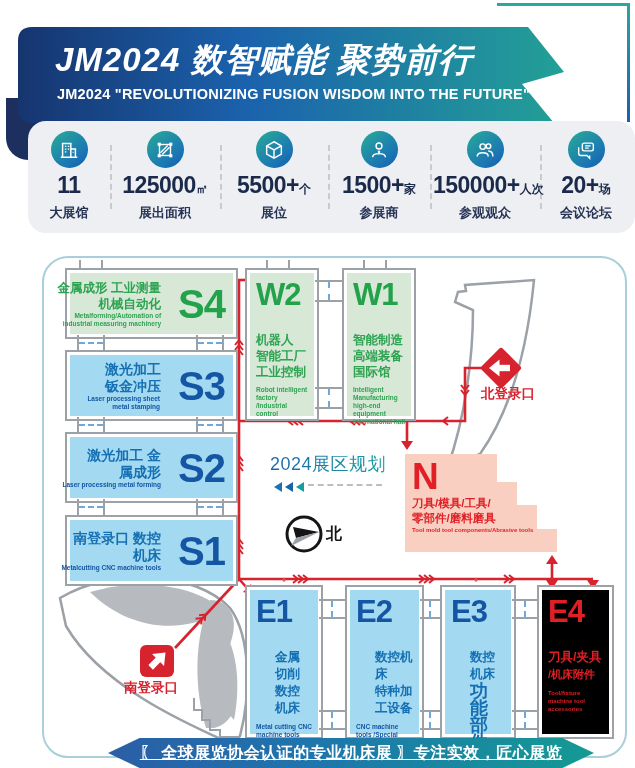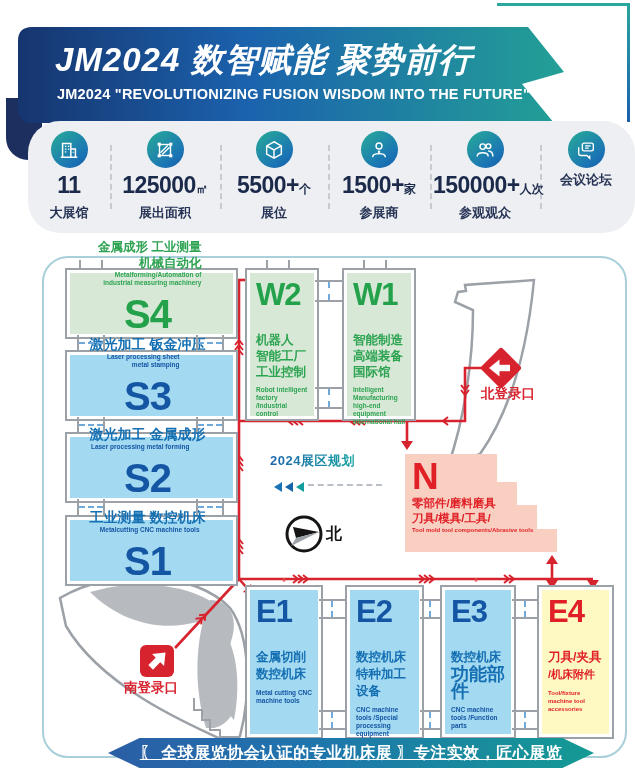--- a/index.html
+++ b/index.html
@@ -13,21 +13,21 @@
 
   
   .navy-corner{left:6px;top:98px;width:36px;height:62px;background:#1c2f5f;border-radius:0 0 0 22px;}
   .banner-box{left:18px;top:27px;width:548px;height:96px;}
   .banner-title{left:55px;top:38px;width:480px;color:#fff;font-size:33px;font-weight:800;
                 font-style:italic;letter-spacing:1px;white-space:nowrap;}
   .banner-sub{left:57px;top:86px;width:500px;color:#fff;font-size:14.5px;font-weight:700;
               letter-spacing:.2px;white-space:nowrap;}
 
   
-  .stats-panel{left:28px;top:121px;width:607px;height:112px;background:#edeff2;border-radius:32px;}
+  .stats-panel{left:28px;top:121px;width:607px;height:112px;background:#edeff2;border-radius:18px;}
   .sep{top:24px;width:0;height:64px;border-left:2px dashed #c6cbd2;}
   .stat{top:10px;text-align:center;}
   .stat .ic{width:37px;height:37px;border-radius:50%;margin:0 auto;
             background:linear-gradient(140deg,#27a899 5%,#1b76b4 70%,#145ca8);
             display:flex;align-items:center;justify-content:center;}
   .stat .numline{margin-top:5px;color:#1b2a4a;font-weight:800;font-size:23px;line-height:24px;
                  letter-spacing:-.5px;white-space:nowrap;}
   .stat .suffix{font-size:12px;font-weight:700;letter-spacing:0;}
   .stat .lbl{margin-top:3px;color:#263355;font-size:13px;font-weight:600;}
 
@@ -35,23 +35,23 @@
   .map{left:42px;top:256px;width:581px;height:498px;border:2px solid #a9cfda;border-radius:26px;
        background:#fff;}
   .map .abs{position:absolute;}
 
   .hall-outer{border:2px solid #9ba1a7;background:#fff;}
   .hall-fill{position:absolute;inset:3px;}
   .fill-blue{background:#a3d9f1;}
   .fill-green{background:#d7e9d6;}
   .fill-pink{background:#f8d7c8;}
 
-  .s-hall{display:flex;align-items:center;justify-content:flex-end;gap:7px;padding-right:8px;box-sizing:border-box;flex-direction:column;}
+  .s-hall{display:flex;align-items:center;justify-content:flex-end;gap:17px;padding-right:8px;box-sizing:border-box;}
   .s-hall .txt{text-align:right;}
-  .cn-b{color:#1570b3;font-size:14px;font-weight:700;line-height:17px;}
+  .cn-b{color:#1570b3;font-size:14px;font-weight:700;line-height:17px;padding-left:19px;}
   .cn-g{color:#2ea352;font-size:12.5px;font-weight:700;line-height:16px;}
   .en-b{color:#1456a4;font-size:6.5px;line-height:8px;font-weight:700;}
   .en-g{color:#2ea352;font-size:6.5px;line-height:8px;font-weight:700;}
   .en-r{color:#e01f26;font-size:6px;line-height:8px;font-weight:700;}
   .cn-r{color:#e01f26;font-size:11.5px;font-weight:700;line-height:15px;}
   .code{font-weight:800;letter-spacing:-1px;}
   .code-b{color:#1456a4;}
   .code-g{color:#23a24b;}
   .code-r{color:#e01f26;}
   .s-code{font-size:40px;line-height:40px;}
@@ -68,21 +68,21 @@
           display:flex;justify-content:center;}
   .corr-h .dash{height:100%;border-left:2px dashed #6ea9d9;}
   .stub{border-left:2px solid #9ba1a7;border-right:2px solid #9ba1a7;}
 
   
   .n-hall{clip-path:polygon(0 0,92px 0,92px 28px,112px 28px,112px 51px,132px 51px,132px 75px,
           152px 75px,152px 98px,0 98px);background:#f8cfc0;box-sizing:border-box;padding:4px 0 0 7px;}
   .n-hall .code{font-size:37px;line-height:38px;}
 
   
-  .map-title{font-size:13px;font-weight:700;letter-spacing:.5px;white-space:nowrap;
+  .map-title{font-size:18px;font-weight:400;letter-spacing:.5px;white-space:nowrap;
              background:linear-gradient(90deg,#1d66ae,#14a0a0);
              -webkit-background-clip:text;background-clip:text;color:transparent;}
   .tri{width:0;height:0;border-top:5px solid transparent;border-bottom:5px solid transparent;
        display:inline-block;margin-right:3px;}
   .dash-line{border-top:2px dashed #b9bfc6;}
 
   .ent-label{color:#d7232e;font-size:13.5px;font-weight:700;white-space:nowrap;}
 
   
   .footer-banner{left:108px;top:738px;width:486px;height:30px;
@@ -184,20 +184,21 @@
     </div>
 
     <div class="abs stat" style="left:514px;width:88px">
       <div class="ic">
         <svg width="22" height="22" viewBox="0 0 24 24" fill="none" stroke="#fff" stroke-width="1.5">
           <rect x="8" y="4.5" width="12" height="8.5" rx="2"></rect>
           <path d="M11,7.5 h6 M11,10 h4"></path>
           <path d="M4,9 V15.5 C4,17 5,18 6.5,18 H13 L16,21 V18"></path>
         </svg>
       </div>
+      <div class="numline"><span>20+</span><span class="suffix">场</span></div>
       <div class="lbl">会议论坛</div>
     </div>
   </div>
 
   <div class="abs map">
 
     <svg class="abs" style="left:0;top:0" width="577" height="494" viewBox="0 0 577 494">
 
       <path d="M411,44 L414,34 L422,33 L421,27 L490,22 C484,84 470,148 436,196 L404,208 C421,160 429,100 429,52 Z" fill="#fff" stroke="#9ba1a7" stroke-width="2.5"></path>
 
@@ -325,21 +326,21 @@
         <div class="txt">
           <div class="cn-b">激光加工 金属成形</div>
           <div class="en-b" style="width:100px">Laser processing metal forming</div>
         </div>
         <div class="code code-b s-code">S2</div>
       </div>
     </div>
     <div class="abs hall-outer" style="left:21px;top:257px;width:169px;height:67px">
       <div class="hall-fill fill-blue s-hall">
         <div class="txt">
-          <div class="cn-b">工业测量 数控机床</div>
+          <div class="cn-b">南登录口 数控机床</div>
           <div class="en-b" style="width:110px">Metalcutting CNC machine tools</div>
         </div>
         <div class="code code-b s-code">S1</div>
       </div>
     </div>
 
     <div class="abs corr-v" style="left:33px;top:77px;width:28px;height:15px">
         <div class="dash"></div>
       </div>
     <div class="abs corr-v" style="left:152px;top:77px;width:28px;height:15px">
@@ -381,22 +382,22 @@
         <div class="dash"></div>
       </div>
     <div class="abs corr-h" style="left:271px;top:129px;width:27px;height:22px">
         <div class="dash"></div>
       </div>
     <div class="abs stub" style="left:222px;top:2px;width:20px;height:8px"></div>
     <div class="abs stub" style="left:319px;top:2px;width:20px;height:8px"></div>
 
     <div class="abs n-hall" style="left:361px;top:196px;width:152px;height:98px">
       <div class="code code-r">N</div>
+      <div class="cn-r">刀具/模具/工具/</div>
       <div class="cn-r">零部件/磨料磨具</div>
-      <div class="cn-r">刀具/模具/工具/</div>
       <div class="en-r">Tool mold tool components/Abrasive tools</div>
     </div>
 
     <div class="abs hall-outer" style="left:201px;top:327px;width:74px;height:150px">
       <div class="hall-fill fill-blue v-hall">
         <div class="code code-b">E1</div>
         <div class="cn cn-b" style="font-size:12.5px">金属切削</div>
         <div class="cn-b" style="font-size:12.5px">数控机床</div>
         <div class="en en-b">Metal cutting CNC machine tools</div>
       </div>
@@ -411,21 +412,21 @@
     </div>
     <div class="abs hall-outer" style="left:396px;top:327px;width:72px;height:150px">
       <div class="hall-fill fill-blue v-hall">
         <div class="code code-b">E3</div>
         <div class="cn cn-b" style="font-size:12.5px">数控机床</div>
         <div class="cn-b" style="font-size:18px">功能部件</div>
         <div class="en en-b">CNC machine tools /Function parts</div>
       </div>
     </div>
     <div class="abs hall-outer" style="left:493px;top:327px;width:73px;height:150px">
-      <div class="hall-fill fill-pink v-hall" style="background:#fef9c3">
+      <div class="hall-fill fill-pink v-hall" style="background:#000000">
         <div class="code code-r">E4</div>
         <div class="cn cn-r" style="font-size:12.5px;line-height:17px">刀具/夹具</div>
         <div class="cn-r" style="font-size:11px;line-height:17px">/机床附件</div>
         <div class="en en-r">Tool/fixture machine tool accessories</div>
       </div>
     </div>
     <div class="abs corr-h" style="left:275px;top:341px;width:26px;height:20px">
         <div class="dash"></div>
       </div>
     <div class="abs corr-h" style="left:275px;top:452px;width:26px;height:20px">

